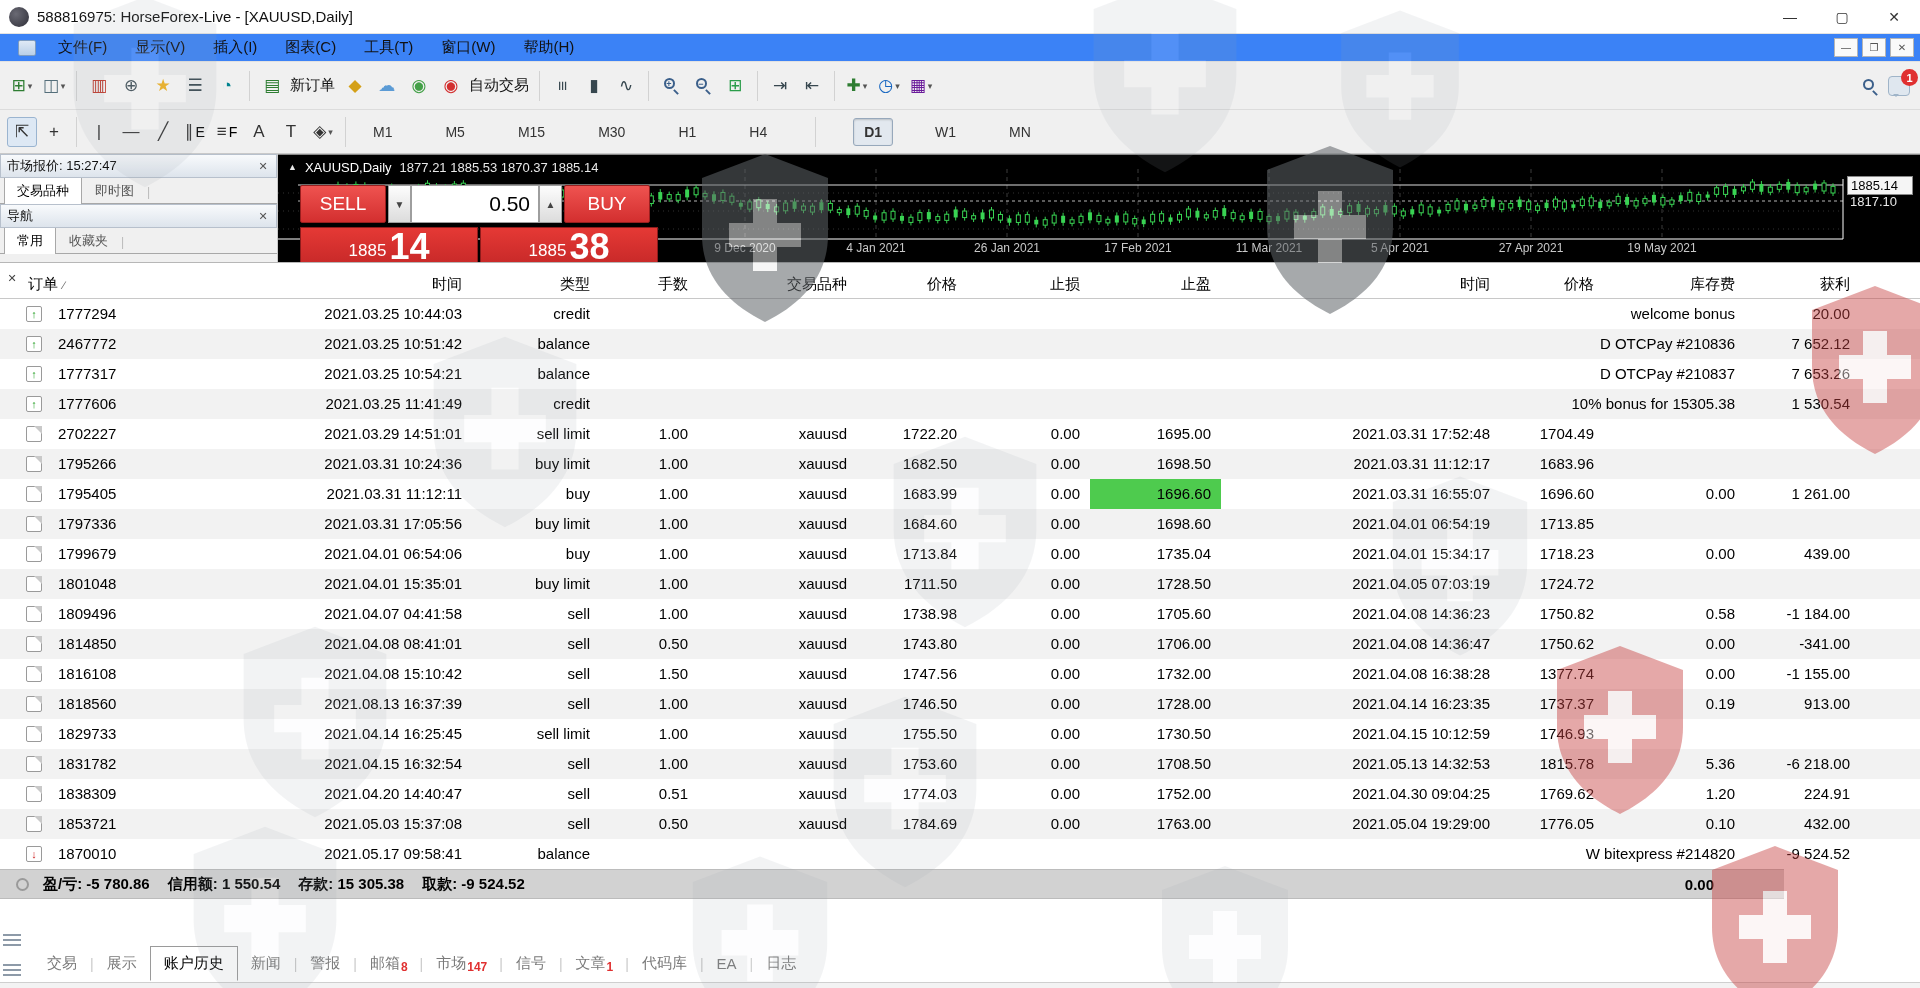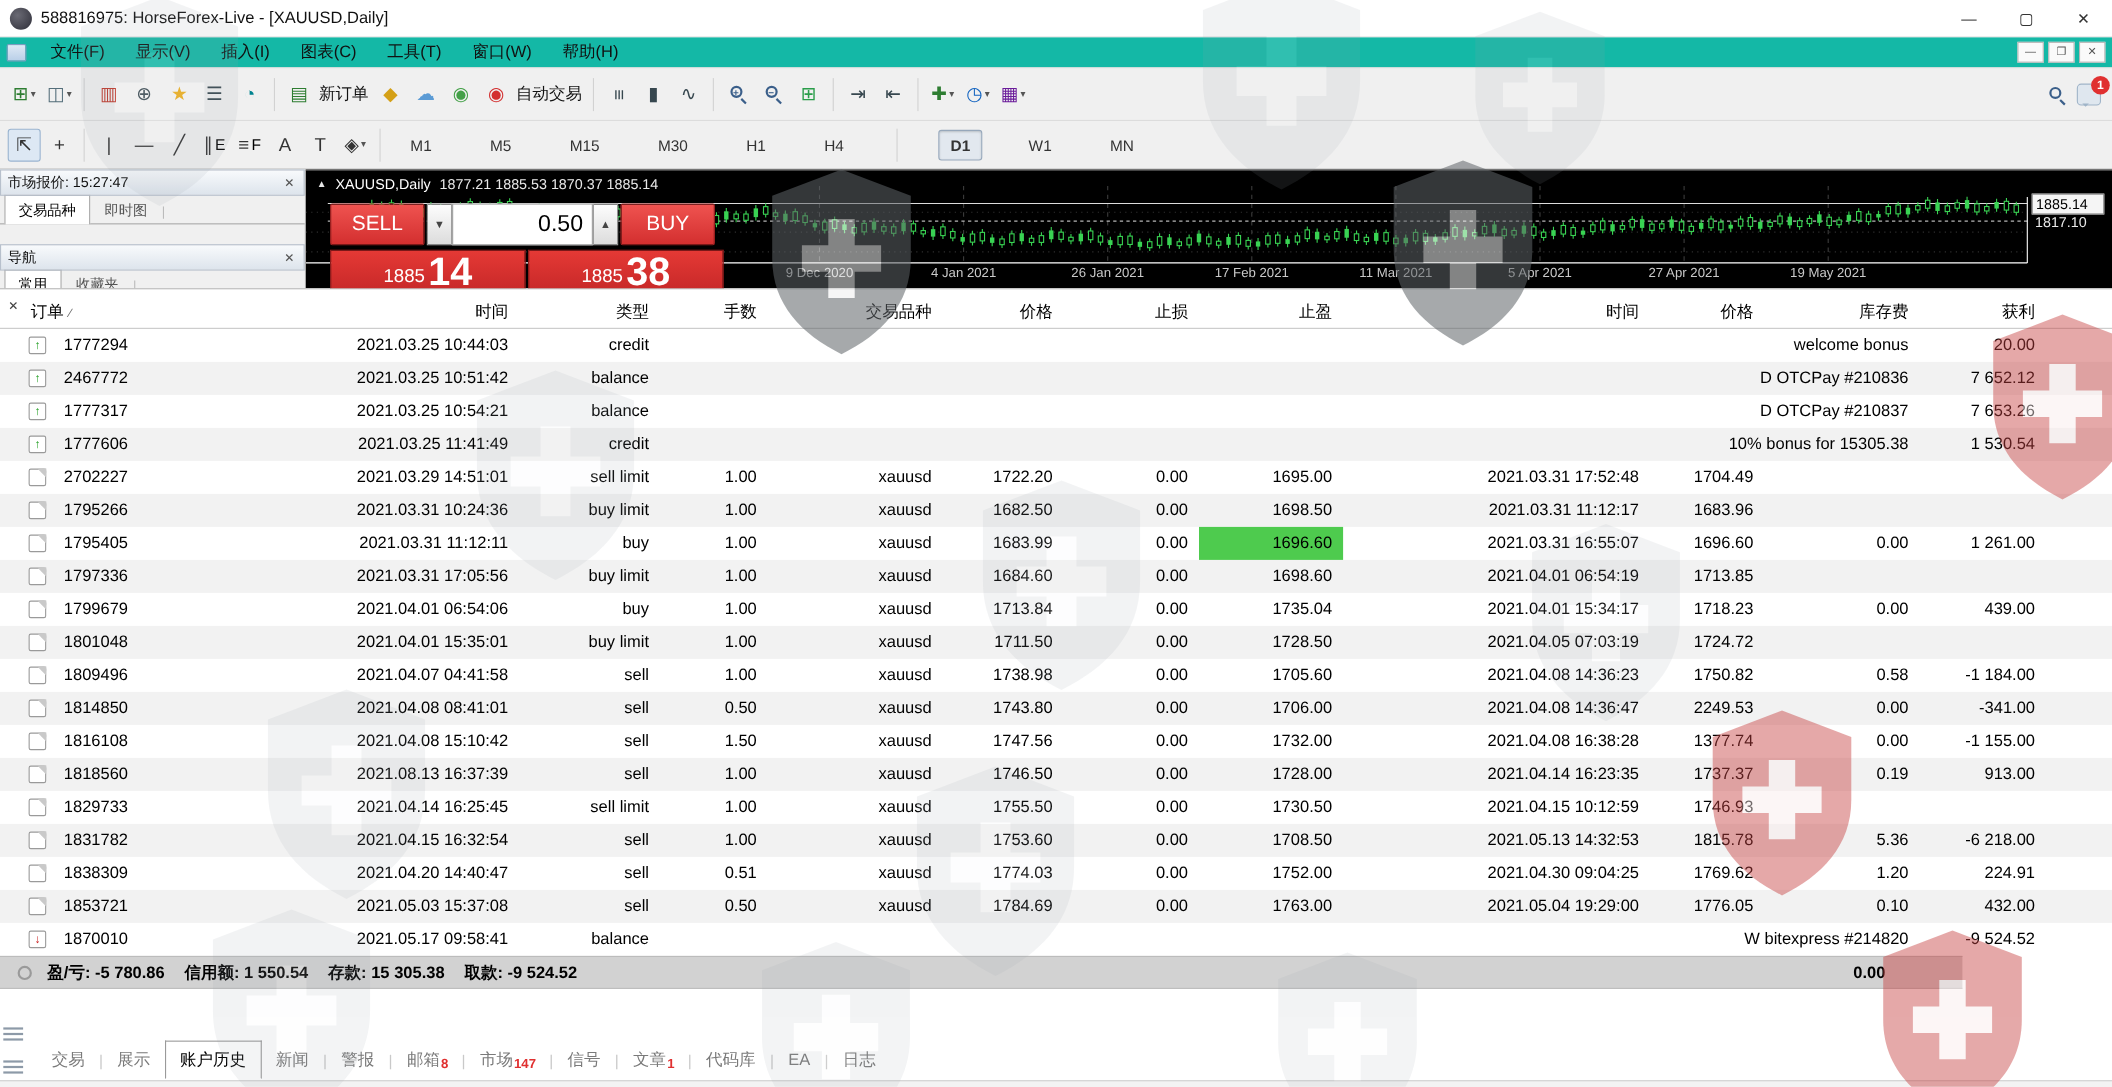--- a/index.html
+++ b/index.html
@@ -8,21 +8,21 @@
   .app { position:absolute; inset:0; width:1920px; height:988px; background:#f0f0f0; }
 
   
   .titlebar { position:absolute; left:0; top:0; width:1920px; height:34px; background:#ffffff; border-bottom:1px solid #e3e3e3; display:flex; align-items:center; }
   .app-icon { width:20px; height:20px; border-radius:50%; background:radial-gradient(circle at 35% 35%, #6a6a74, #2e2e38); margin:0 8px 0 9px; }
   .win-title { font-size:15px; color:#111; }
   .win-controls { position:absolute; right:0; top:0; height:34px; display:flex; }
   .win-btn { width:52px; height:34px; display:flex; align-items:center; justify-content:center; font-size:14px; color:#333; }
 
   
-  .menubar { position:absolute; left:0; top:34px; width:1920px; height:28px; background:#14b8a6; display:flex; align-items:center; border-bottom:1px solid #e2e2e2; }
+  .menubar { position:absolute; left:0; top:34px; width:1920px; height:28px; background:#3b82f6; display:flex; align-items:center; border-bottom:1px solid #e2e2e2;padding-left:12px; }
   .menu-chart-icon { width:18px; height:16px; margin:0 8px 0 6px; background:linear-gradient(#dfe9f5,#b9cfe8); border:1px solid #7e9cc0; border-radius:2px; }
   .menu-item { font-size:15px; color:#111; padding:3px 14px; }
   .child-controls { position:absolute; right:6px; top:4px; display:flex; gap:4px; }
   .child-btn { width:24px; height:19px; border:1px solid #b5b5b5; background:#fafafa; color:#555; font-size:10px; display:flex; align-items:center; justify-content:center; }
 
   
   .toolbar1 { position:absolute; left:0; top:62px; width:1920px; height:48px; background:#f0f0f0; border-bottom:1px solid #dcdcdc; display:flex; align-items:center; padding-left:6px; }
   .toolbar2 { position:absolute; left:0; top:110px; width:1920px; height:44px; background:#f0f0f0; border-bottom:1px solid #c9c9c9; display:flex; align-items:center; padding-left:6px; }
   .tbtn { min-width:30px; height:30px; display:flex; align-items:center; justify-content:center; border:1px solid transparent; border-radius:3px; margin:0 1px; font-size:17px; gap:2px; }
   .tbtn .dd { font-size:9px; color:#555; }
@@ -317,21 +317,21 @@
     <div class="leftcol">
       <div class="panel-header">
         <span>市场报价: 15:27:47</span>
         <span class="panel-close">✕</span>
       </div>
       <div class="panel-tabs">
         <span class="ptab active">交易品种</span>
         <span class="ptab">即时图</span>
         <span class="ptab-sep">|</span>
       </div>
-      <div class="panel-header" style="margin-top:18px">
+      <div class="panel-header" style="margin-top:0">
         <span>导航</span>
         <span class="panel-close">✕</span>
       </div>
       <div class="panel-tabs">
         <span class="ptab active">常用</span>
         <span class="ptab">收藏夹</span>
         <span class="ptab-sep">|</span>
       </div>
     </div>
 
@@ -908,21 +908,21 @@
           </div>
           <div class="cell left c2">1814850</div>
           <div class="cell num c3">2021.04.08 08:41:01</div>
           <div class="cell num c4">sell</div>
           <div class="cell num c5">0.50</div>
           <div class="cell num c6">xauusd</div>
           <div class="cell num c7">1743.80</div>
           <div class="cell num c8">0.00</div>
           <div class="cell num c9">1706.00</div>
           <div class="cell num c10">2021.04.08 14:36:47</div>
-          <div class="cell num c11">2249.53</div>
+          <div class="cell num c11">1750.62</div>
           <div class="cell num c12">0.00</div>
           <div class="cell num c13">-341.00</div>
         </div>
         <div class="trow tgrid">
           <div class="cell c1">
             <div class="row-icon doc"></div>
           </div>
           <div class="cell left c2">1816108</div>
           <div class="cell num c3">2021.04.08 15:10:42</div>
           <div class="cell num c4">sell</div>

